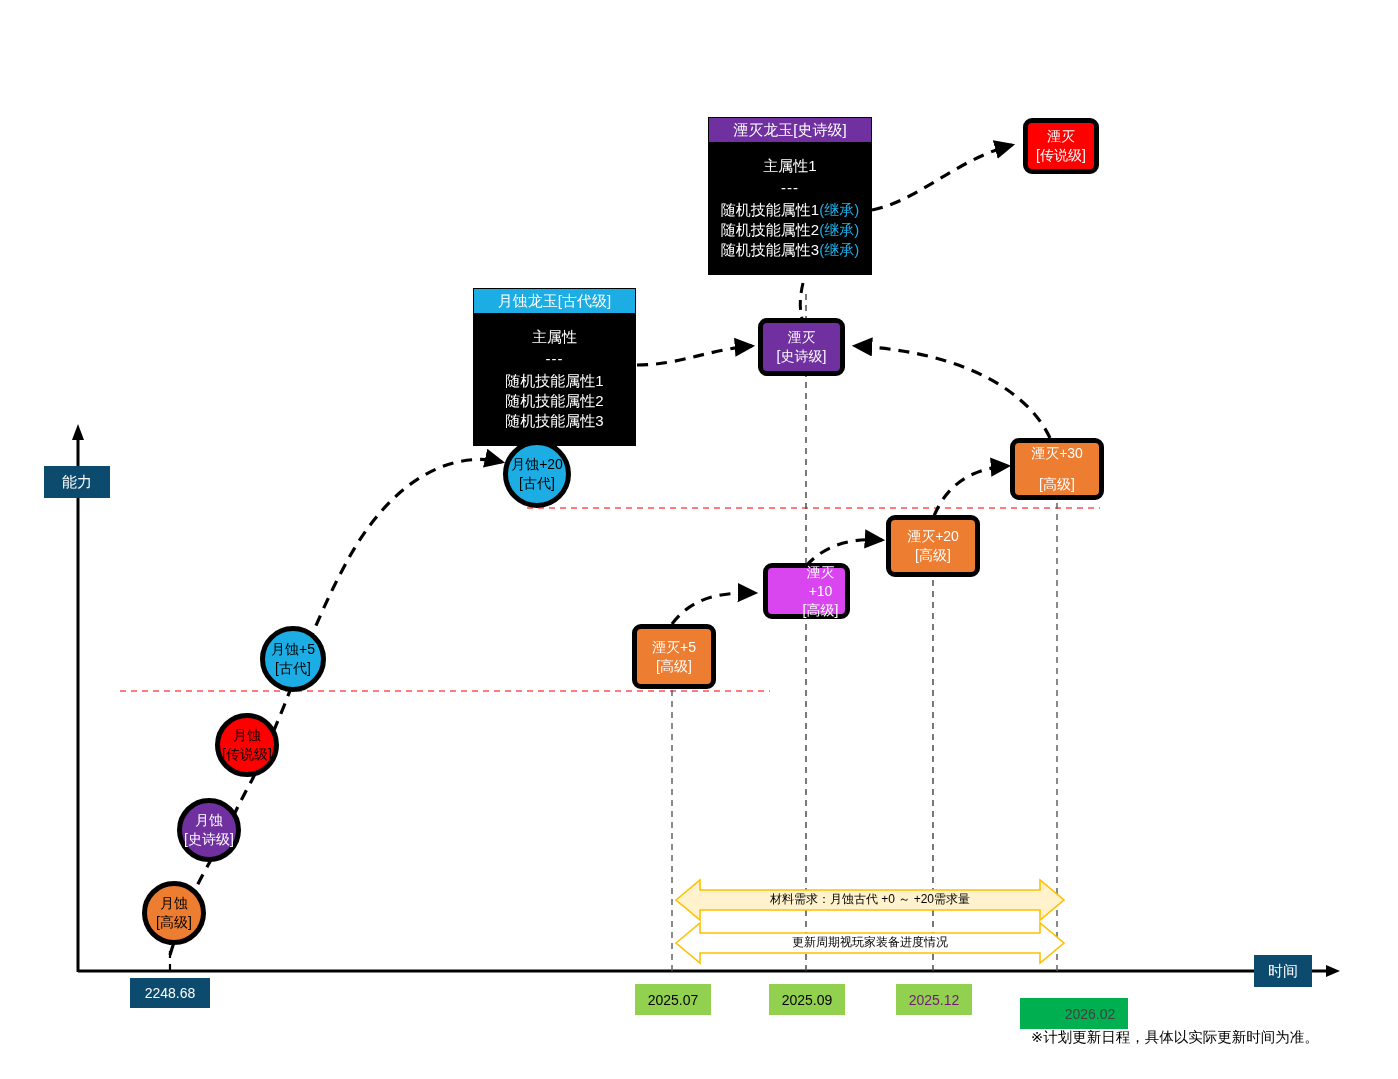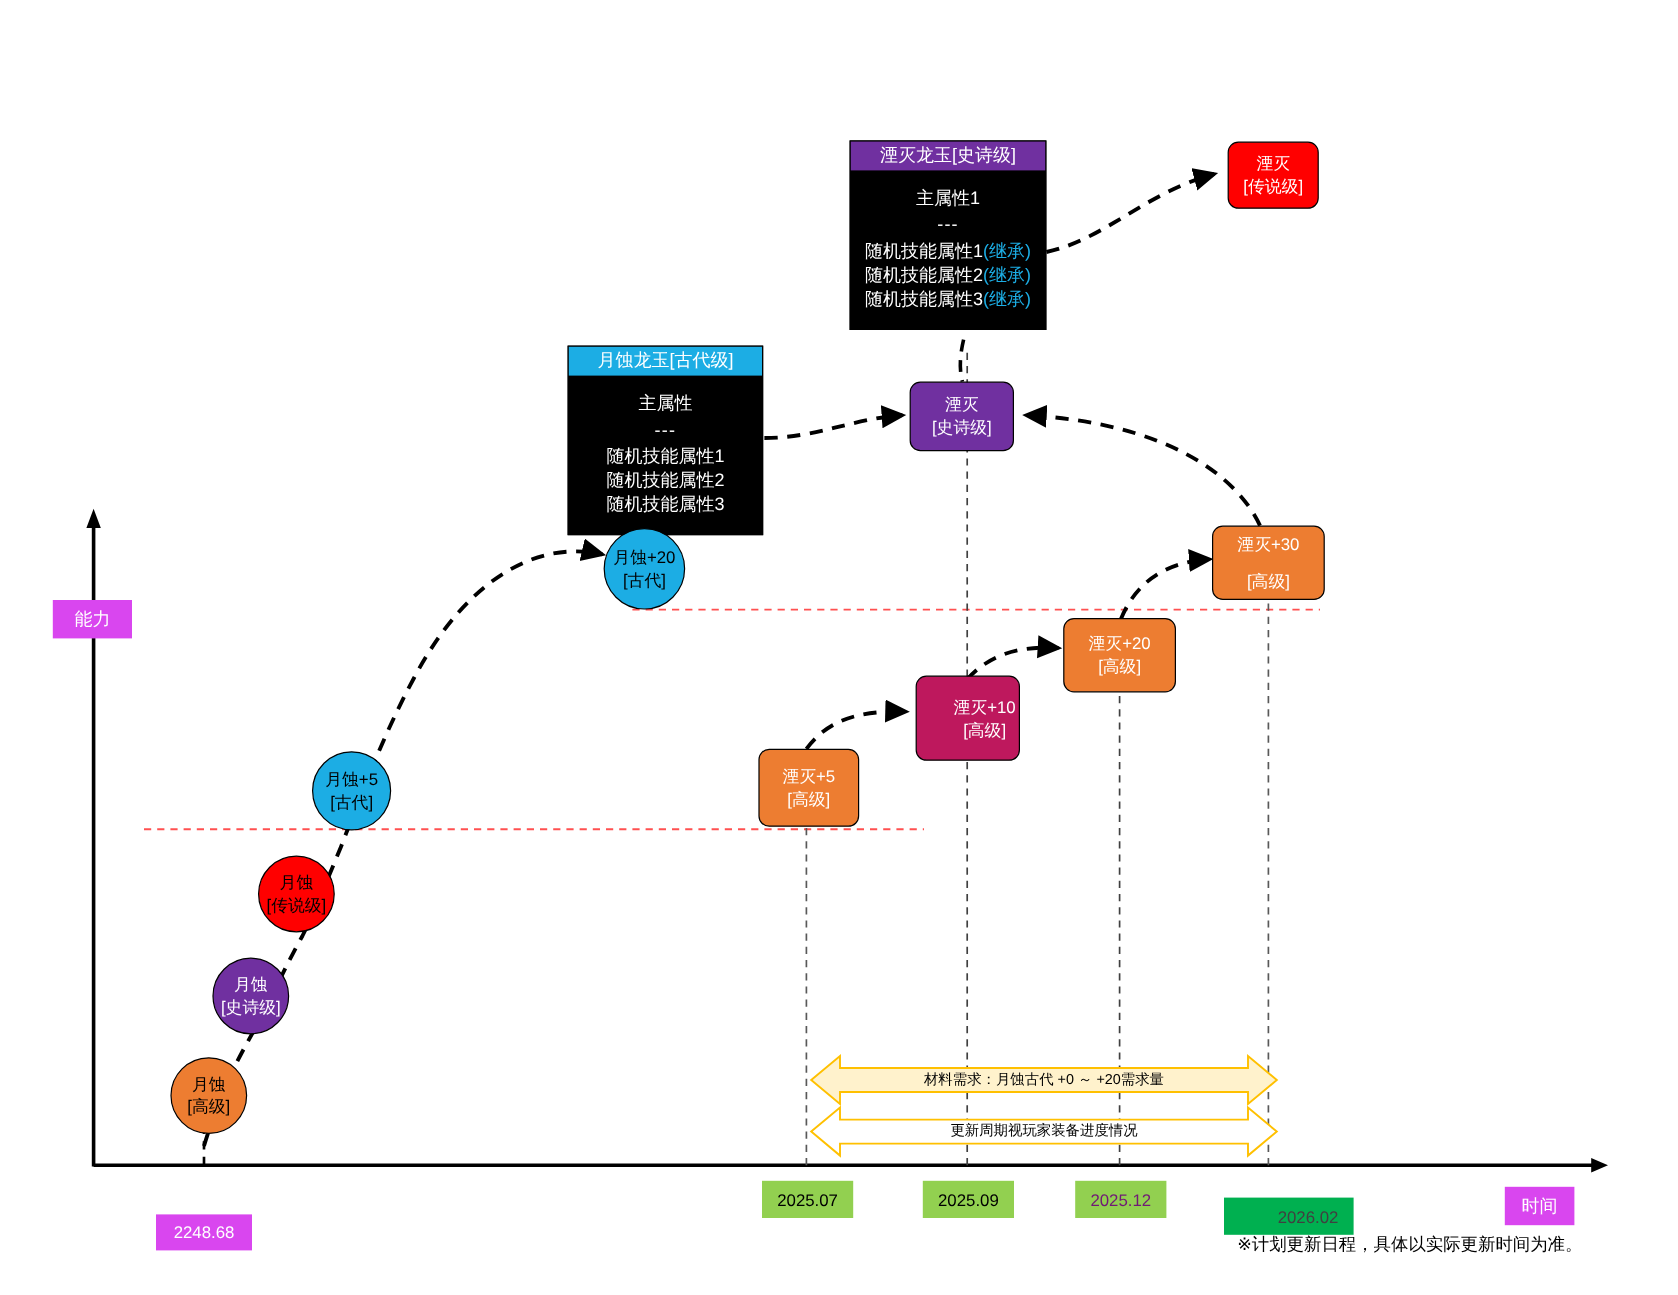--- a/index.html
+++ b/index.html
@@ -63,35 +63,34 @@
   .node {
     position: absolute;
     box-sizing: border-box;
     display: flex;
     flex-direction: column;
     align-items: center;
     justify-content: center;
     text-align: center;
     font-size: 14px;
     line-height: 19px;
-    border: 1px solid #000000;
+    border: 5px solid #000000;
   }
   .node.circle { border-radius: 50%; }
   .node.rounded { border-radius: 9px; }
 
   
   .axis-label {
     position: absolute;
-    background: #d946ef;
+    background: #0c4a6e;
     color: #ffffff;
     font-size: 15px;
     display: flex;
     align-items: center;
     justify-content: center;
-    margin-top: 34px;
   }
   .date-chip {
     position: absolute;
     font-size: 14px;
     display: flex;
     align-items: center;
     justify-content: center;
   }
 
   
@@ -231,21 +230,21 @@
   <div class="node rounded" style="left:1023px; top:118px; width:76px; height:56px; background:#FF0000; color:#ffffff;">
     <span>湮灭</span>
     <span>[传说级]</span>
   </div>
 
   <div class="node rounded" style="left:632px; top:624px; width:84px; height:65px; background:#ED7D31; color:#ffffff;">
     <span>湮灭+5</span>
     <span>[高级]</span>
   </div>
 
-  <div class="node rounded" style="left:763px; top:563px; width:87px; height:71px; background:#be185d; color:#ffffff;padding-left:28px;">
+  <div class="node rounded" style="left:763px; top:563px; width:87px; height:56px; background:#d946ef; color:#ffffff;padding-left:28px;">
     <span>湮灭+10</span>
     <span>[高级]</span>
   </div>
 
   <div class="node rounded" style="left:886px; top:515px; width:94px; height:62px; background:#ED7D31; color:#ffffff;">
     <span>湮灭+20</span>
     <span>[高级]</span>
   </div>
 
   <div class="node rounded" style="left:1010px; top:438px; width:94px; height:62px; background:#ED7D31; color:#ffffff;gap:12px;">

